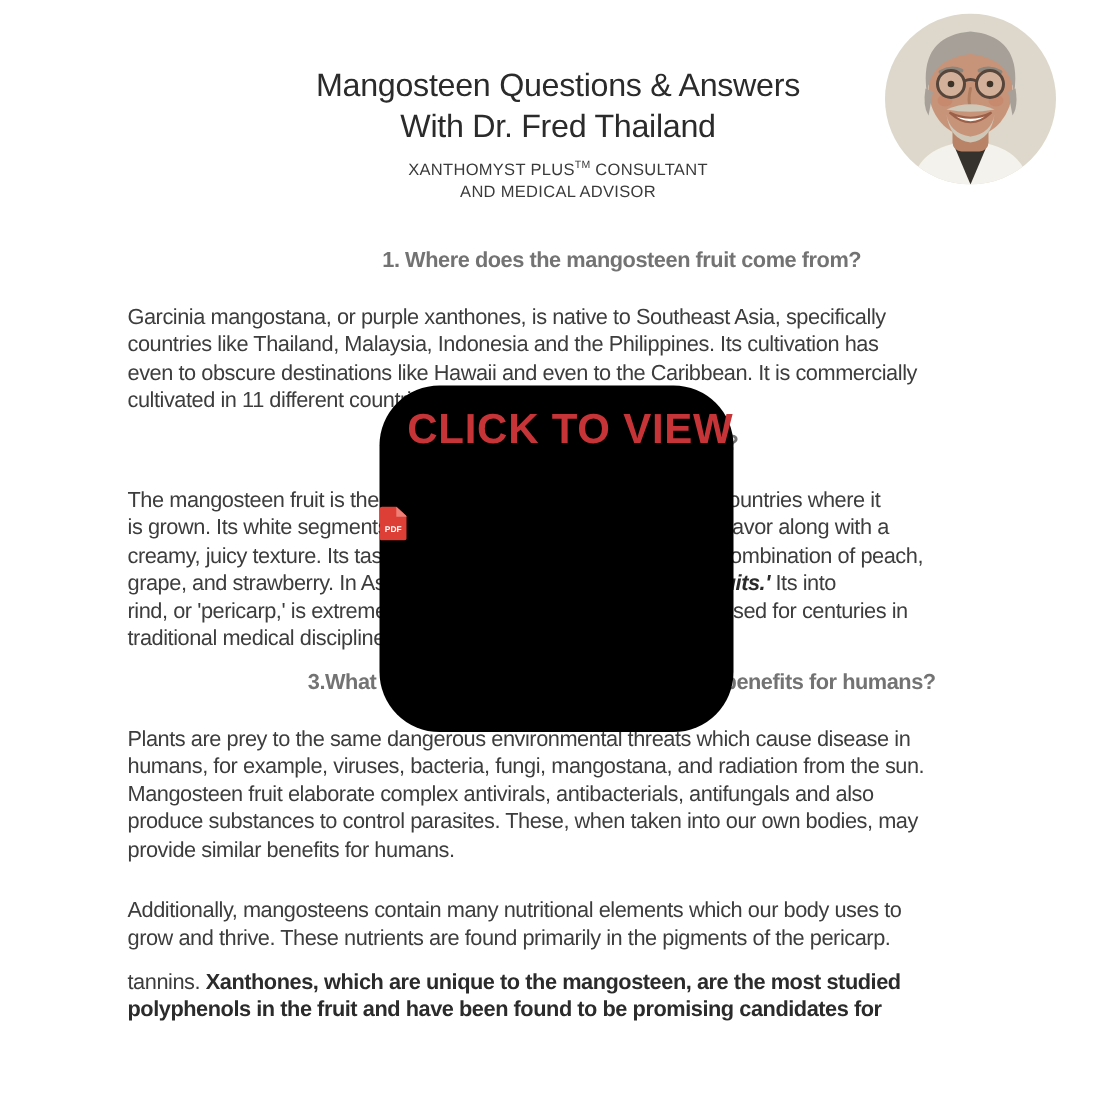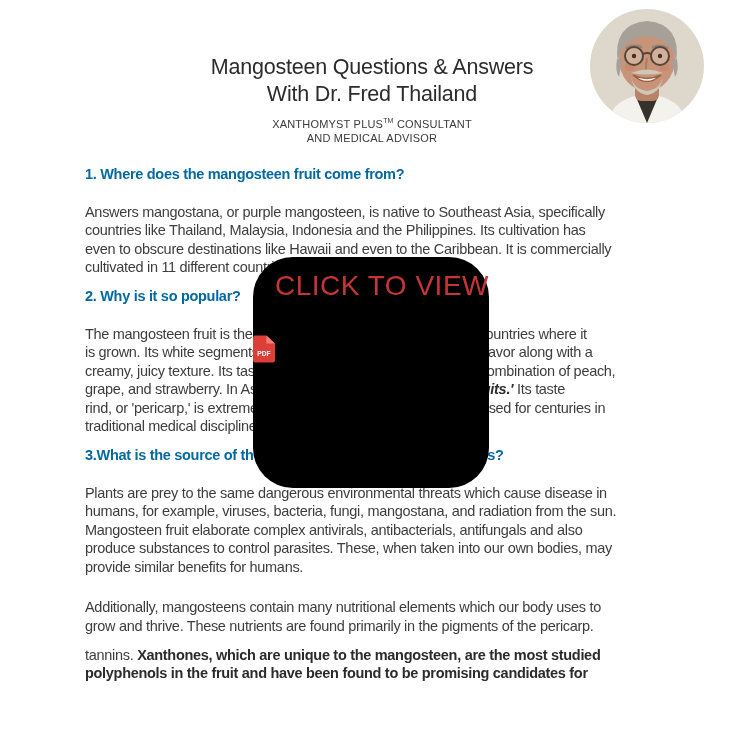--- a/index.html
+++ b/index.html
@@ -9,50 +9,50 @@
     --overlay-bg:#000000;
   }
   html,body{margin:0;padding:0;}
   body{
     width:744px;height:744px;overflow:hidden;background:#ffffff;
     font-family:"Liberation Sans","DejaVu Sans",sans-serif;
     position:relative;
   }
   .page{position:absolute;inset:0;background:#fff;}
   
-  .header{position:absolute;top:54px;left:0;width:744px;text-align:center;}
+  .header{position:absolute;top:44px;left:0;width:744px;text-align:center;}
   .title-line{font-size:21.5px;line-height:27px;color:#2b2b2b;letter-spacing:-0.2px;}
   .subtitle{font-size:11px;line-height:14px;color:#3a3a3a;letter-spacing:0.2px;}
   .subtitle.first{margin-top:6px;}
   .subtitle sup{font-size:7px;vertical-align:super;}
   .portrait{position:absolute;left:590px;top:9px;width:114px;height:114px;display:block;}
   
   .content{
     position:absolute;left:85px;top:165px;width:659px;
     font-size:14.5px;letter-spacing:-0.3px;color:#3d3d3d;
   }
   .sec + .sec{margin-top:10.5px;}
   .heading{
-    font-weight:bold;color:#0369a1;height:18.5px;line-height:18.5px;
-    white-space:nowrap;margin:0 0 19px 0;
+    font-weight:bold;color:#737373;height:18.5px;line-height:18.5px;
+    white-space:nowrap;margin:0 0 19px 0;text-align:center;
   }
   .para{margin:0;}
   .para + .para{margin-top:22px;}
   .line{height:18.5px;line-height:18.5px;white-space:nowrap;}
   .line span.b{font-weight:bold;color:#2b2b2b;}
   .line span.i{font-style:italic;}
   
   .pdf-overlay{
     position:absolute;left:253px;top:257px;width:236px;height:231px;
     background:var(--overlay-bg);border-radius:40px;cursor:pointer;
     display:flex;flex-direction:row;
   }
   .pdf-icon{display:block;margin-top:16px;}
   .cta{
-    margin-top:13px;font-size:28px;font-weight:normal;color:var(--cta-red);
+    margin-top:13px;font-size:28px;font-weight:bold;color:var(--cta-red);
     letter-spacing:0.5px;white-space:nowrap;
   }
 </style>
 </head>
 <body>
 
 <div class="page">
 
   <div class="header">
     <div class="title-line">Mangosteen Questions &amp; Answers</div>
@@ -91,33 +91,33 @@
       <path d="M43 66 Q57 79 71 66 Q57 73 43 66 Z" fill="#fffdf8" stroke="#9c6048" stroke-width="1.4"></path>
       <path d="M41 64 Q57 57 73 64 Q57 67 41 64 Z" fill="#cfc8b8"></path>
       <path d="M41 67 Q43 84 57 86 Q71 84 73 67 Q71 80 57 82 Q43 80 41 67 Z" fill="#cfc8b8"></path>
     </g>
   </svg>
 
   <div class="content" id="sections">
       <div class="sec">
         <div class="heading">1. Where does the mangosteen fruit come from?</div>
         <div class="para">
-          <div class="line"><span>Answers mangostana, or purple mangosteen, is native to Southeast Asia, specifically</span></div>
+          <div class="line"><span>Garcinia mangostana, or purple xanthones, is native to Southeast Asia, specifically</span></div>
           <div class="line"><span>countries like Thailand, Malaysia, Indonesia and the Philippines. Its cultivation has</span></div>
           <div class="line"><span>even to obscure destinations like Hawaii and even to the Caribbean. It is commercially</span></div>
           <div class="line"><span>cultivated in 11 different countries.</span></div>
         </div>
       </div>
       <div class="sec">
         <div class="heading">2. Why is it so popular?</div>
         <div class="para">
           <div class="line"><span>The mangosteen fruit is the favorite fruit of the inhabitants of the countries where it</span></div>
           <div class="line"><span>is grown. Its white segments have a delightfully sweet and tangy flavor along with a</span></div>
           <div class="line"><span>creamy, juicy texture. Its taste has been compared by many to a combination of peach,</span></div>
-          <div class="line"><span>grape, and strawberry. In Asia it has been called </span><span class="b i">'the queen of fruits.'</span><span> Its taste</span></div>
+          <div class="line"><span>grape, and strawberry. In Asia it has been called </span><span class="b i">'the queen of fruits.'</span><span> Its into</span></div>
           <div class="line"><span>rind, or 'pericarp,' is extremely bitter and astringent but has been used for centuries in</span></div>
           <div class="line"><span>traditional medical disciplines.</span></div>
         </div>
       </div>
       <div class="sec">
         <div class="heading">3.What is the source of the mangosteen's benefits for humans?</div>
         <div class="para">
           <div class="line"><span>Plants are prey to the same dangerous environmental threats which cause disease in</span></div>
           <div class="line"><span>humans, for example, viruses, bacteria, fungi, mangostana, and radiation from the sun.</span></div>
           <div class="line"><span>Mangosteen fruit elaborate complex antivirals, antibacterials, antifungals and also</span></div>

